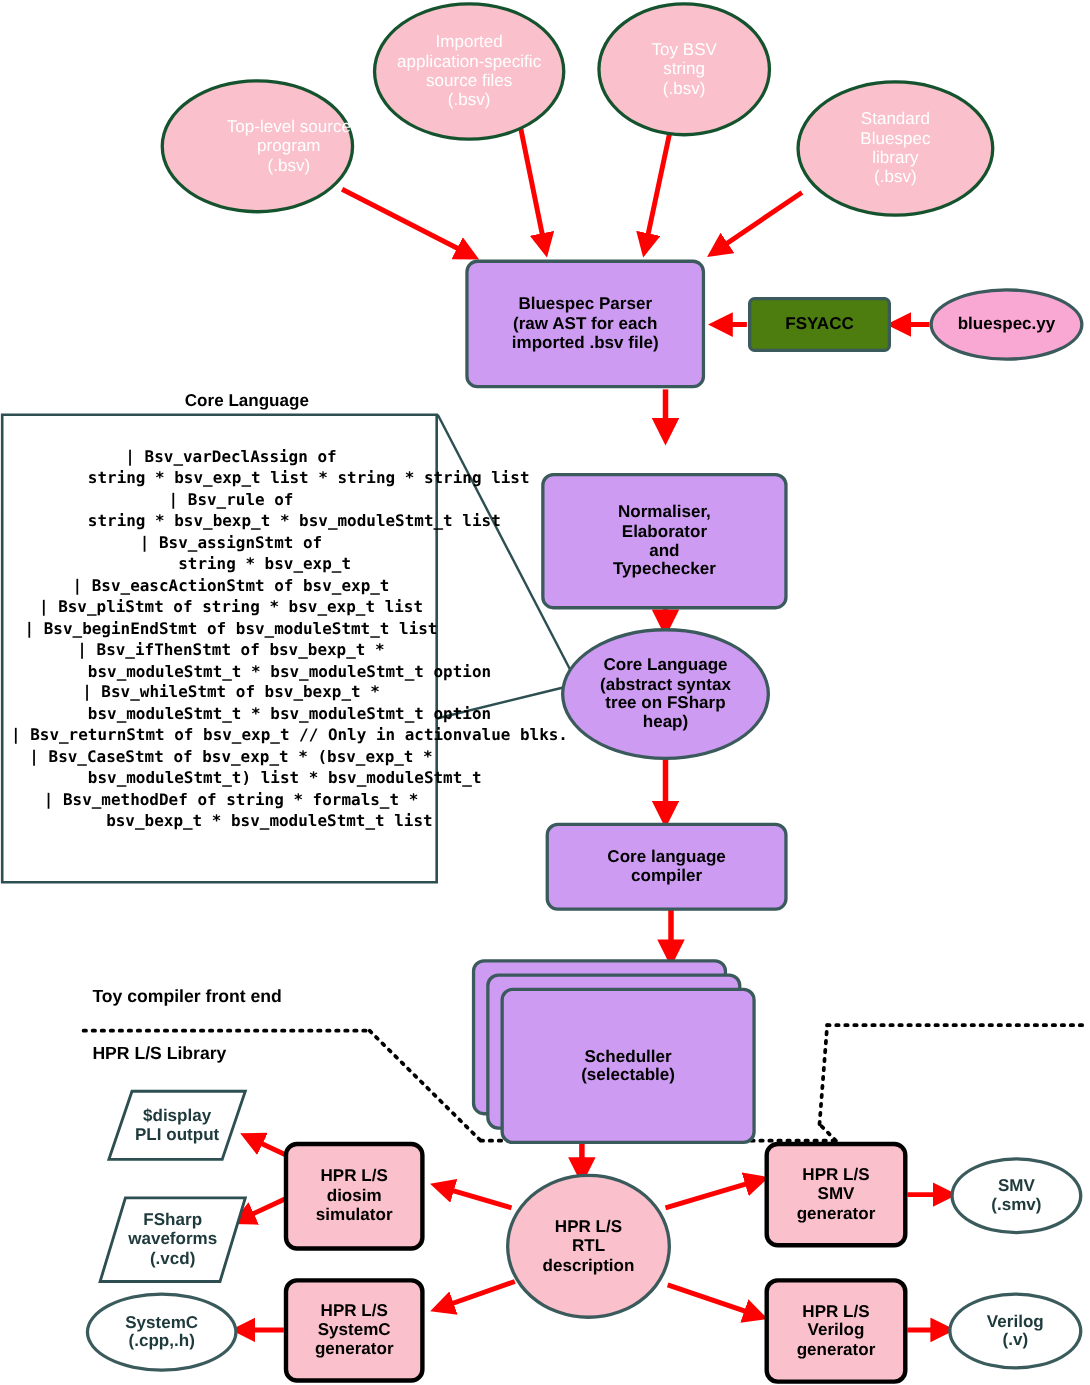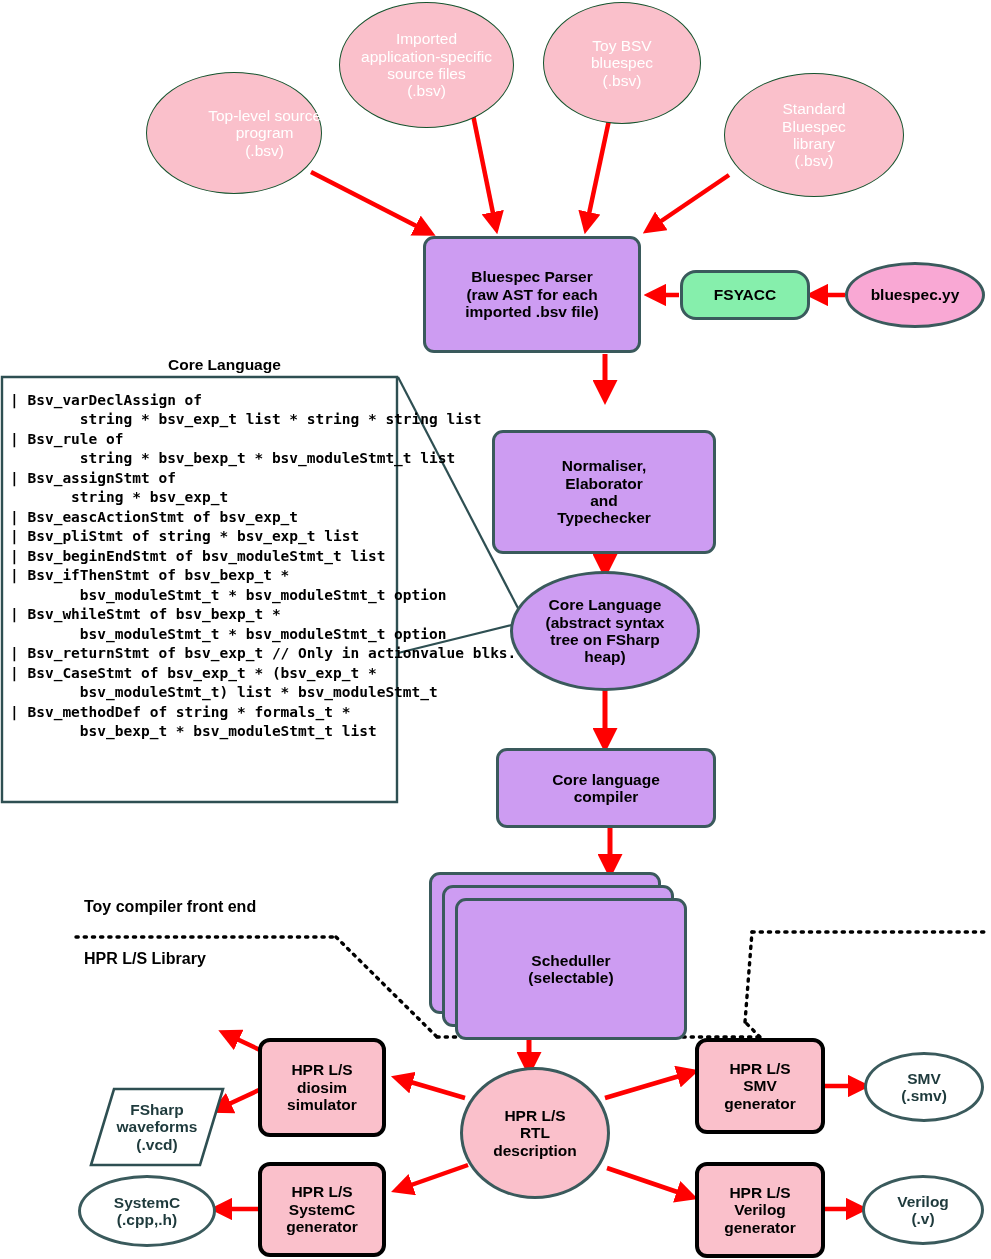--- a/index.html
+++ b/index.html
@@ -6,30 +6,30 @@
   body{width:991px;height:1259px;position:relative;overflow:hidden;
        font-family:"Liberation Sans","DejaVu Sans",sans-serif;}
   #stage{position:absolute;left:0;top:0;width:991px;height:1259px;}
   svg#edges{position:absolute;left:0;top:0;width:991px;height:1259px;pointer-events:none;}
 
   .node{position:absolute;box-sizing:border-box;display:flex;align-items:center;
         justify-content:center;text-align:center;line-height:1.12;}
   .node .lbl{white-space:pre-line;}
 
   
-  .ell-src{border-radius:50%;background:#FAC0CB;border:1px solid #14532d;color:#ffffff;
+  .ell-src{border-radius:50%;background:#FAC0CB;border:3px solid #14532d;color:#ffffff;
            font-size:15.5px;}
   
   .box-purple{background:#CD9CF2;border:3px solid #3A5A5C;border-radius:11px;color:#000;
               font-size:15.5px;font-weight:bold;}
   
   .ell-purple{background:#CD9CF2;border:3px solid #3A5A5C;border-radius:50%;color:#000;
               font-size:15.5px;font-weight:bold;}
   
-  .box-yellow{background:#86efac;border:3px solid #3A5A5C;border-radius:16px;color:#000;
+  .box-yellow{background:#4d7c0f;border:3px solid #3A5A5C;border-radius:6px;color:#000;
               font-size:15.5px;font-weight:bold;}
   .ell-yellow{background:#f9a8d4;border:3px solid #3A5A5C;border-radius:50%;color:#000;
               font-size:15.5px;font-weight:bold;}
   
   .box-pink{background:#FAC0CB;border:4px solid #000;border-radius:12px;color:#000;
             font-size:15.5px;font-weight:bold;}
   
   .ell-pink{background:#FAC0CB;border:3px solid #3A5A5C;border-radius:50%;color:#000;
             font-size:15.5px;font-weight:bold;}
   
@@ -38,23 +38,23 @@
 
   
   .para{position:absolute;}
   .para svg{position:absolute;left:0;top:0;}
   .para .ptxt{position:absolute;left:0;top:0;width:100%;height:100%;display:flex;
               align-items:center;justify-content:center;text-align:center;color:#1E3A3C;
               font-size:15.5px;font-weight:bold;line-height:1.12;white-space:pre-line;}
 
   
   #callout-wrap{position:absolute;left:0;top:372px;width:420px;height:436px;}
-  #callout-text{position:absolute;left:10px;top:4px;width:400px;
+  #callout-text{position:absolute;left:10px;top:20px;width:400px;
                 font-size:14.5px;font-weight:bold;color:#000;line-height:1.345;
-                white-space:pre;}
+                white-space:pre;text-align:center;}
   #core-lang-title{position:absolute;left:168px;top:356px;font-size:15.5px;font-weight:bold;
                    color:#000;}
 
   .plainlabel{position:absolute;font-size:16px;font-weight:bold;color:#000;}
 </style>
 </head>
 <body>
 
 <div id="stage">
 
@@ -146,21 +146,21 @@
 
   <div class="node ell-src" style="left:339px;top:2px;width:175px;height:126px;">
     <span class="lbl">Imported
 application-specific
 source files
 (.bsv)</span>
   </div>
 
   <div class="node ell-src" style="left:543px;top:2px;width:158px;height:122px;">
     <span class="lbl">Toy BSV
-bluespec
+string
 (.bsv)</span>
   </div>
 
   <div class="node ell-src" style="left:724px;top:73px;width:180px;height:124px;">
     <span class="lbl">Standard
 Bluespec
 library
 (.bsv)</span>
   </div>
 
@@ -255,20 +255,27 @@
 SMV
 generator</span>
   </div>
 
   <div class="node box-pink" style="left:695px;top:1162px;width:130px;height:96px;">
     <span class="lbl">HPR L/S
 Verilog
 generator</span>
   </div>
 
+  <div class="para" style="left:96px;top:989px;width:130px;height:68px;">
+    <svg width="130" height="68" viewBox="0 0 130 68">
+      <path d="M24,3 L127,3 L106,65 L3,65 Z" fill="#ffffff" stroke="#2E4F52" stroke-width="2.6"></path>
+    </svg>
+    <div class="ptxt">$display
+PLI output</div>
+  </div>
 
   <div class="para" style="left:88px;top:1086px;width:138px;height:82px;">
     <svg width="138" height="82" viewBox="0 0 138 82">
       <path d="M26,3 L135,3 L112,79 L3,79 Z" fill="#ffffff" stroke="#2E4F52" stroke-width="2.6"></path>
     </svg>
     <div class="ptxt">FSharp
 waveforms
 (.vcd)</div>
   </div>
 

